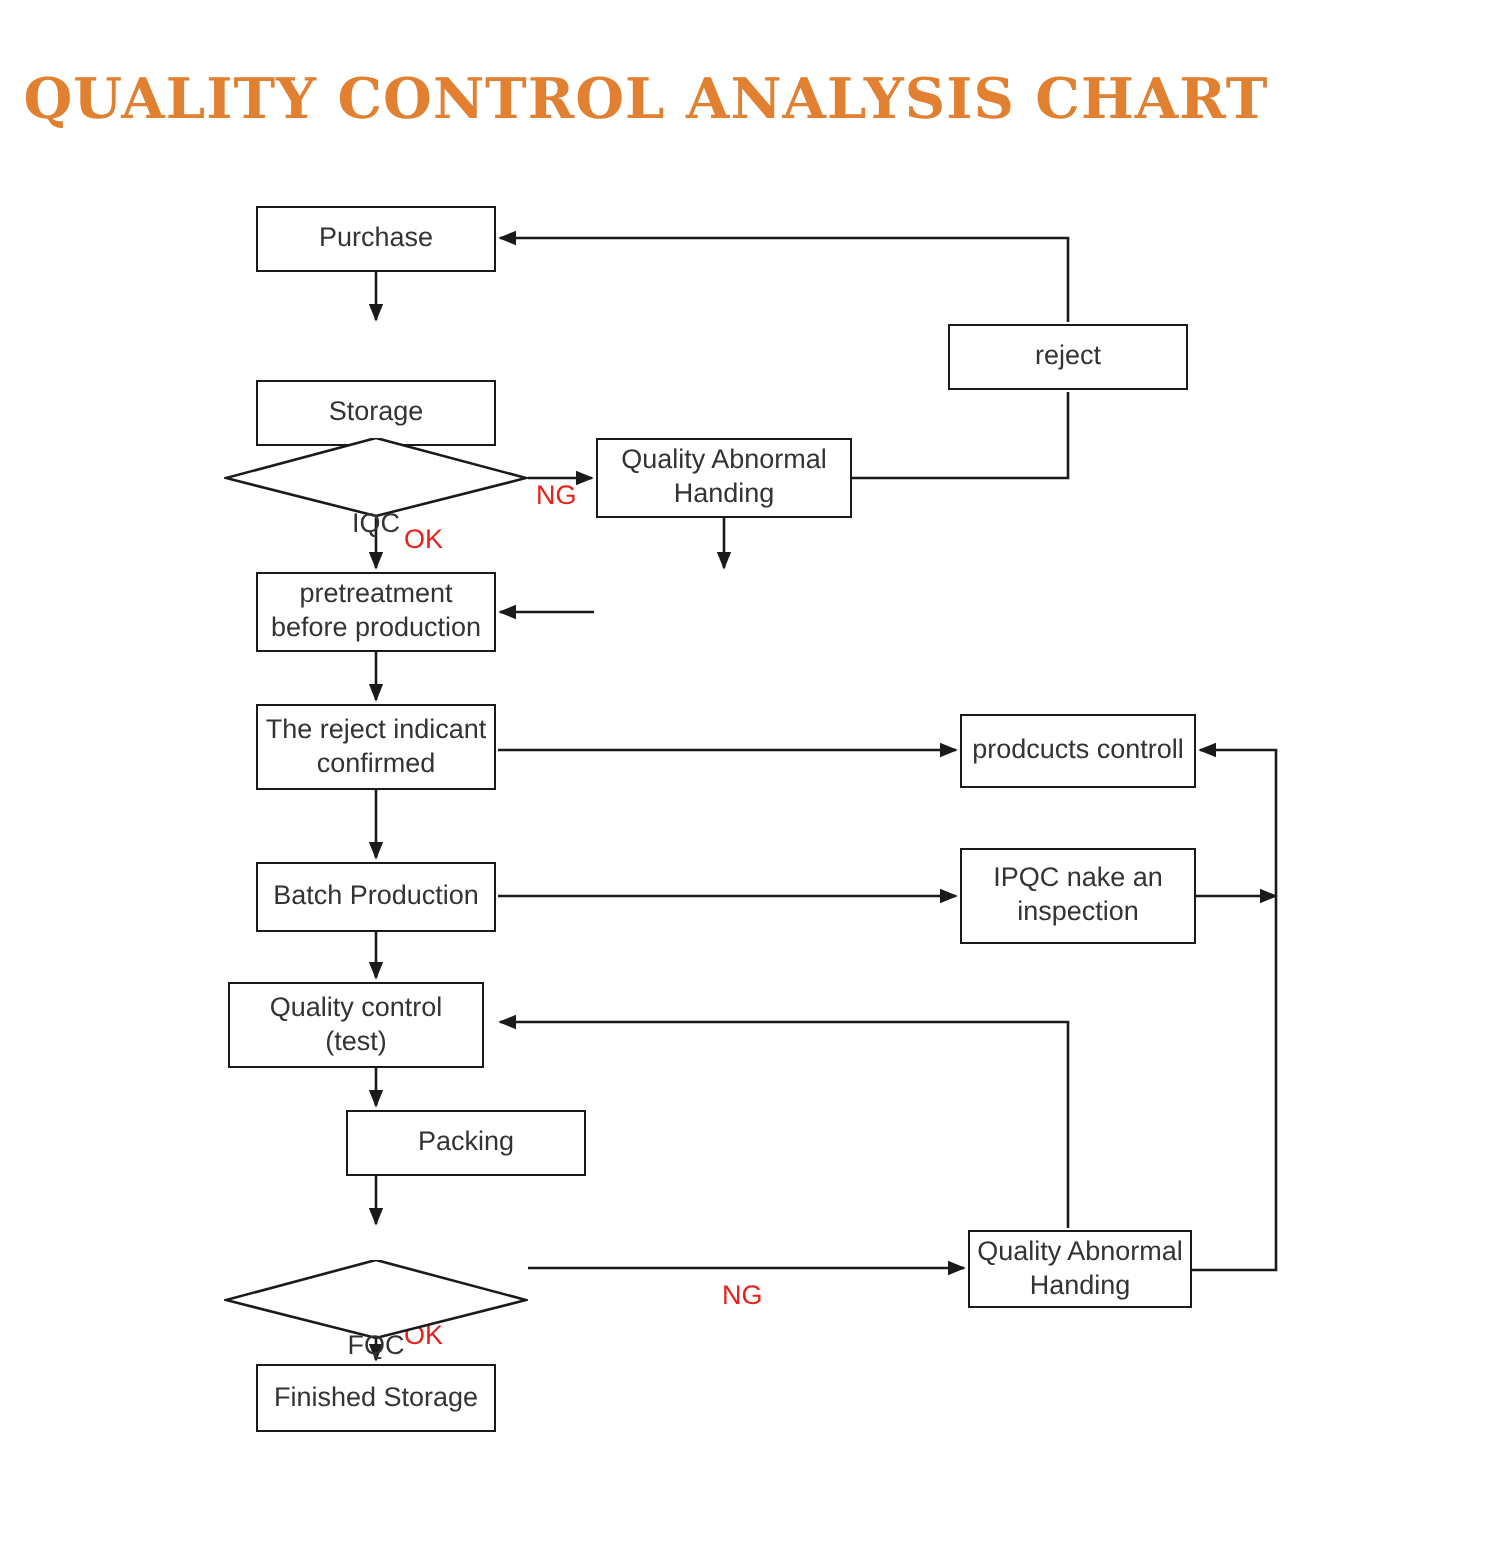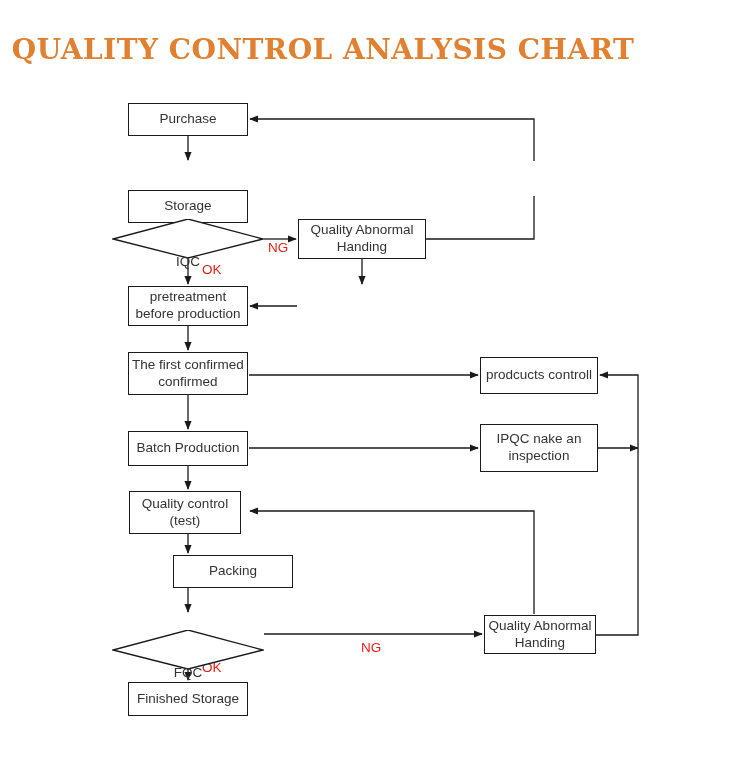--- a/index.html
+++ b/index.html
@@ -151,52 +151,55 @@
     <span>IQC</span>
   </div>
 
   <div class="node" style="left:298px; top:219px; width:128px; height:40px;">
     <div>
       <div>Quality Abnormal</div>
       <div>Handing</div>
     </div>
   </div>
 
+  <div class="node" style="left:474px; top:162px; width:120px; height:33px;">
+    <span>reject</span>
+  </div>
 
 
   <div class="node" style="left:128px; top:286px; width:120px; height:40px;">
     <div>
       <div>pretreatment</div>
       <div>before production</div>
     </div>
   </div>
 
   <div class="node" style="left:128px; top:352px; width:120px; height:43px;">
     <div>
-      <div>The first confirmed</div>
+      <div>The reject indicant</div>
       <div>confirmed</div>
     </div>
   </div>
 
   <div class="node" style="left:480px; top:357px; width:118px; height:37px;">
     <span>prodcucts controll</span>
   </div>
 
   <div class="node" style="left:128px; top:431px; width:120px; height:35px;">
     <span>Batch Production</span>
   </div>
 
   <div class="node" style="left:480px; top:424px; width:118px; height:48px;">
     <div>
       <div>IPQC nake an</div>
       <div>inspection</div>
     </div>
   </div>
 
-  <div class="node" style="left:129px; top:491px; width:112px; height:43px;">
+  <div class="node" style="left:114px; top:491px; width:128px; height:43px;">
     <div>
       <div>Quality control</div>
       <div>(test)</div>
     </div>
   </div>
 
   <div class="node" style="left:128px; top:555px; width:120px; height:33px;margin-left:45px;">
     <span>Packing</span>
   </div>
 

